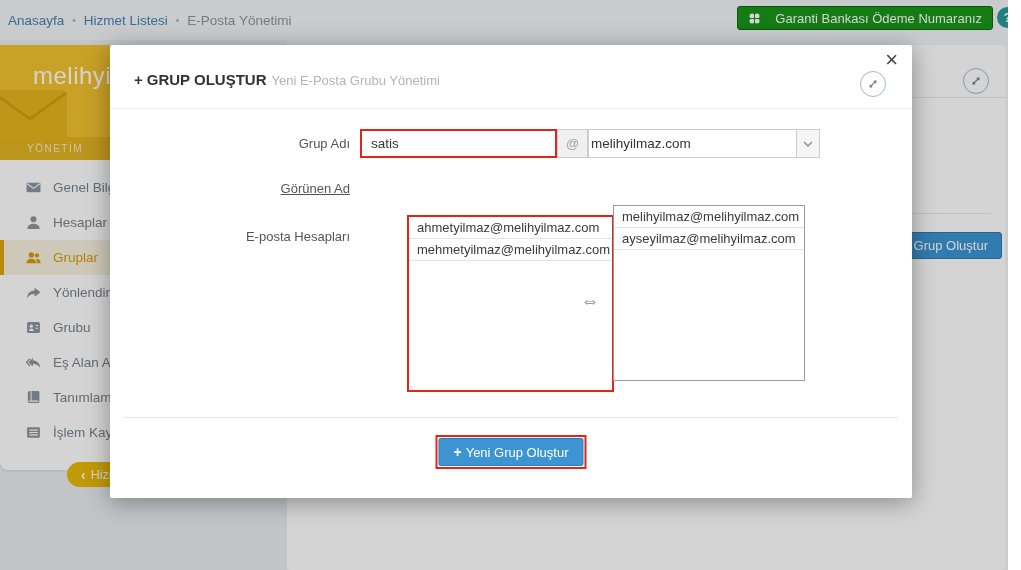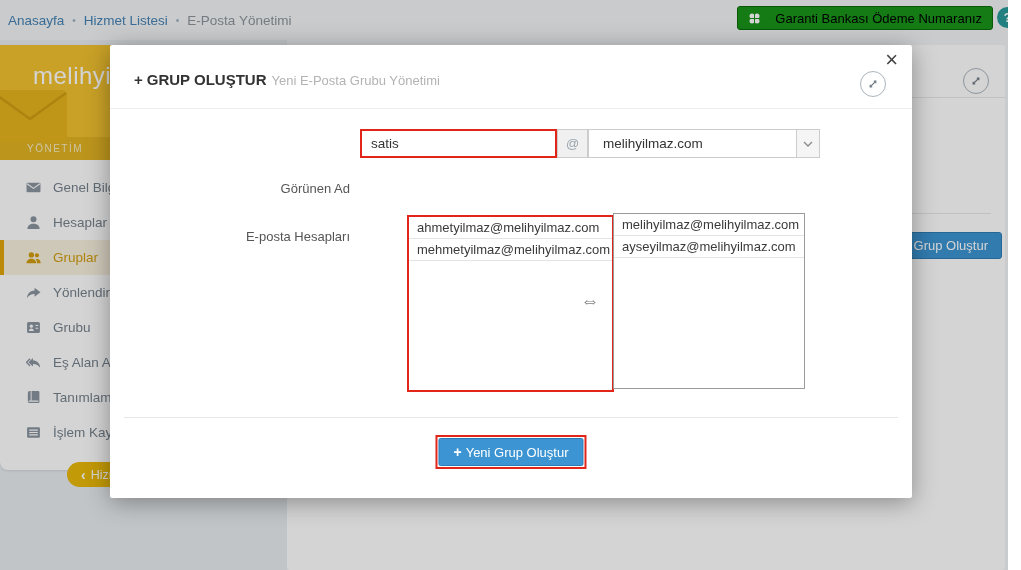--- a/index.html
+++ b/index.html
@@ -7,21 +7,21 @@
   body { font-family:"Liberation Sans", sans-serif; font-size:13px; color:#333; }
   .stage { position:relative; width:1008px; height:570px; overflow:hidden; background:#f2f4f6; }
 
   
   .topbar { position:absolute; left:0; top:0; width:1021px; height:40px; background:#f2f4f6; }
   .breadcrumb { position:absolute; left:8px; top:0; height:40px; display:flex; align-items:center; gap:8px; font-size:13.5px; }
   .bc-link { color:#4583b5; cursor:pointer; }
   .bc-sep { color:#9fb0bd; font-size:10px; }
   .bc-current { color:#8d959c; }
   .bank-btn { position:absolute; right:28px; top:6px; height:24px; display:flex; align-items:center; gap:14px;
-    padding:0 10px; background:#1a941a; border:1px solid #0b6b0b; border-radius:3px; color:#000000; font-size:13px; cursor:pointer; }
+    padding:0 10px; background:#1a941a; border:1px solid #0b6b0b; border-radius:3px; color:#ffffff; font-size:13px; cursor:pointer; }
   .help-circle { position:absolute; right:3px; top:7px; width:21px; height:21px; border-radius:50%;
     background:#2a9a9a; color:#fff; font-size:12px; font-weight:bold; display:flex; align-items:center; justify-content:center; cursor:pointer; }
 
   
   .left-col { position:absolute; left:0; top:40px; width:287px; height:530px; background:#e9edf1; }
   .sidebar-card { position:absolute; left:0; top:45px; width:236px; height:425px; background:#fff;
     border-radius:0 0 8px 8px; box-shadow:0 1px 3px rgba(0,0,0,0.1); overflow:hidden; }
   .logo-area { position:relative; height:92px; background:#f2c230; }
   .logo-text { position:absolute; left:33px; top:17px; font-size:24px; color:#fff; letter-spacing:0.5px; }
   .logo-envelope { position:absolute; left:-8px; top:44px; }
@@ -55,38 +55,38 @@
   .m-header { position:absolute; left:0; right:0; top:0; height:64px; border-bottom:1px solid #ededed; padding:26px 0 0 24px; }
   .m-title { font-size:15px; font-weight:bold; color:#333; }
   .m-plus { font-weight:bold; color:#333; margin-right:4px; font-size:15px; }
   .m-subtitle { font-size:13px; color:#b3b3b3; margin-left:5px; font-weight:normal; }
   .m-close { position:absolute; right:14px; top:4px; font-size:22px; color:#444; cursor:pointer; line-height:1; }
   .m-expand { position:absolute; left:750px; top:26px; width:26px; height:26px; border-radius:50%;
     border:1px solid #aab4bd; display:flex; align-items:center; justify-content:center; cursor:pointer; background:#fff; }
 
   .f-label { position:absolute; left:24px; width:216px; text-align:right; color:#555; font-size:13px; }
   .lbl-1 { top:84px;  line-height:29px; }
-  .lbl-2 { top:129px; line-height:29px; }
+  .lbl-2 { top:129px; line-height:29px;text-decoration:underline; }
   .lbl-3 { top:184px; }
 
   .inp { position:absolute; height:29px; border:2px solid #e22519; background:#fff; font-family:inherit;
     font-size:13.5px; color:#333; padding:0 9px; outline:none; }
   .inp-grup { left:250px; top:84px; width:197px; }
   .inp-gorunen { left:250px; top:129px; width:446px; }
   .addon-at { position:absolute; left:447px; top:84px; width:31px; height:29px; background:#f0f0f0;
     border:1px solid #ccc; color:#9aa4ad; font-size:13px; display:flex; align-items:center; justify-content:center; }
   .select-box { position:absolute; left:478px; top:84px; width:232px; height:29px; border:1px solid #ccc;
     background:#fff; cursor:pointer; }
-  .select-value { line-height:27px; padding-left:14px; font-size:13.5px; color:#333; }
+  .select-value { line-height:27px; padding-left:2px; font-size:13.5px; color:#333; }
   .select-arrow { position:absolute; right:0; top:0; bottom:0; width:23px; background:#f5f5f5;
     border-left:1px solid #ccc; display:flex; align-items:center; justify-content:center; }
 
   .listbox { position:absolute; background:#fff; overflow:hidden; }
   .listbox-left  { left:250px; top:170px; width:207px; height:177px; border:2px solid #e22519;margin-left:47px; }
-  .listbox-right { left:503px; top:168px; width:192px; height:176px; border:1px solid #9b9b9b; }
+  .listbox-right { left:503px; top:160px; width:192px; height:176px; border:1px solid #9b9b9b; }
   .lb-item { height:22px; line-height:21px; padding:0 8px; border-bottom:1px solid #e4e4e4; font-size:13px;
     color:#3a3a3a; white-space:nowrap; overflow:hidden; cursor:pointer; }
   .swap { position:absolute; left:460px; top:245px; width:40px; text-align:center; font-size:19px; color:#808080; }
 
   .m-footer-line { position:absolute; left:14px; right:14px; top:372px; border-top:1px solid #e6e6e6; }
   .submit-wrap { position:absolute; top:390px; left:50%; transform:translateX(-50%); border:2px solid #e22519; padding:1px; }
   .submit-btn { height:28px; padding:0 14px; background:#3c95d2; border:1px solid #2f7cb5; border-radius:2px;
     color:#fff; font-size:13px; display:flex; align-items:center; gap:4px; cursor:pointer; white-space:nowrap; }
   .submit-btn .plus { font-weight:bold; font-size:14px; }
 </style>
@@ -252,20 +252,21 @@
     <div class="m-expand">
       <span style="display:flex;">
         <svg width="12" height="12" viewBox="0 0 12 12" fill="none" stroke="#6b7682" stroke-width="1.2">
             <path d="M3.6 8.4l4.8-4.8"></path>
             <path d="M6.8 3.2h2v2"></path>
             <path d="M3.2 6.8v2h2"></path>
           </svg>
       </span>
     </div>
 
+    <div class="f-label lbl-1">Grup Adı</div>
     <input class="inp inp-grup" type="text" value="satis" style="">
     <div class="addon-at">@</div>
     <div class="select-box">
       <div class="select-value">melihyilmaz.com</div>
       <div class="select-arrow">
         <svg width="10" height="6" viewBox="0 0 10 6" fill="none" stroke="#888" stroke-width="1.3">
             <path d="M1 1l4 4 4-4"></path>
           </svg>
       </div>
     </div>

